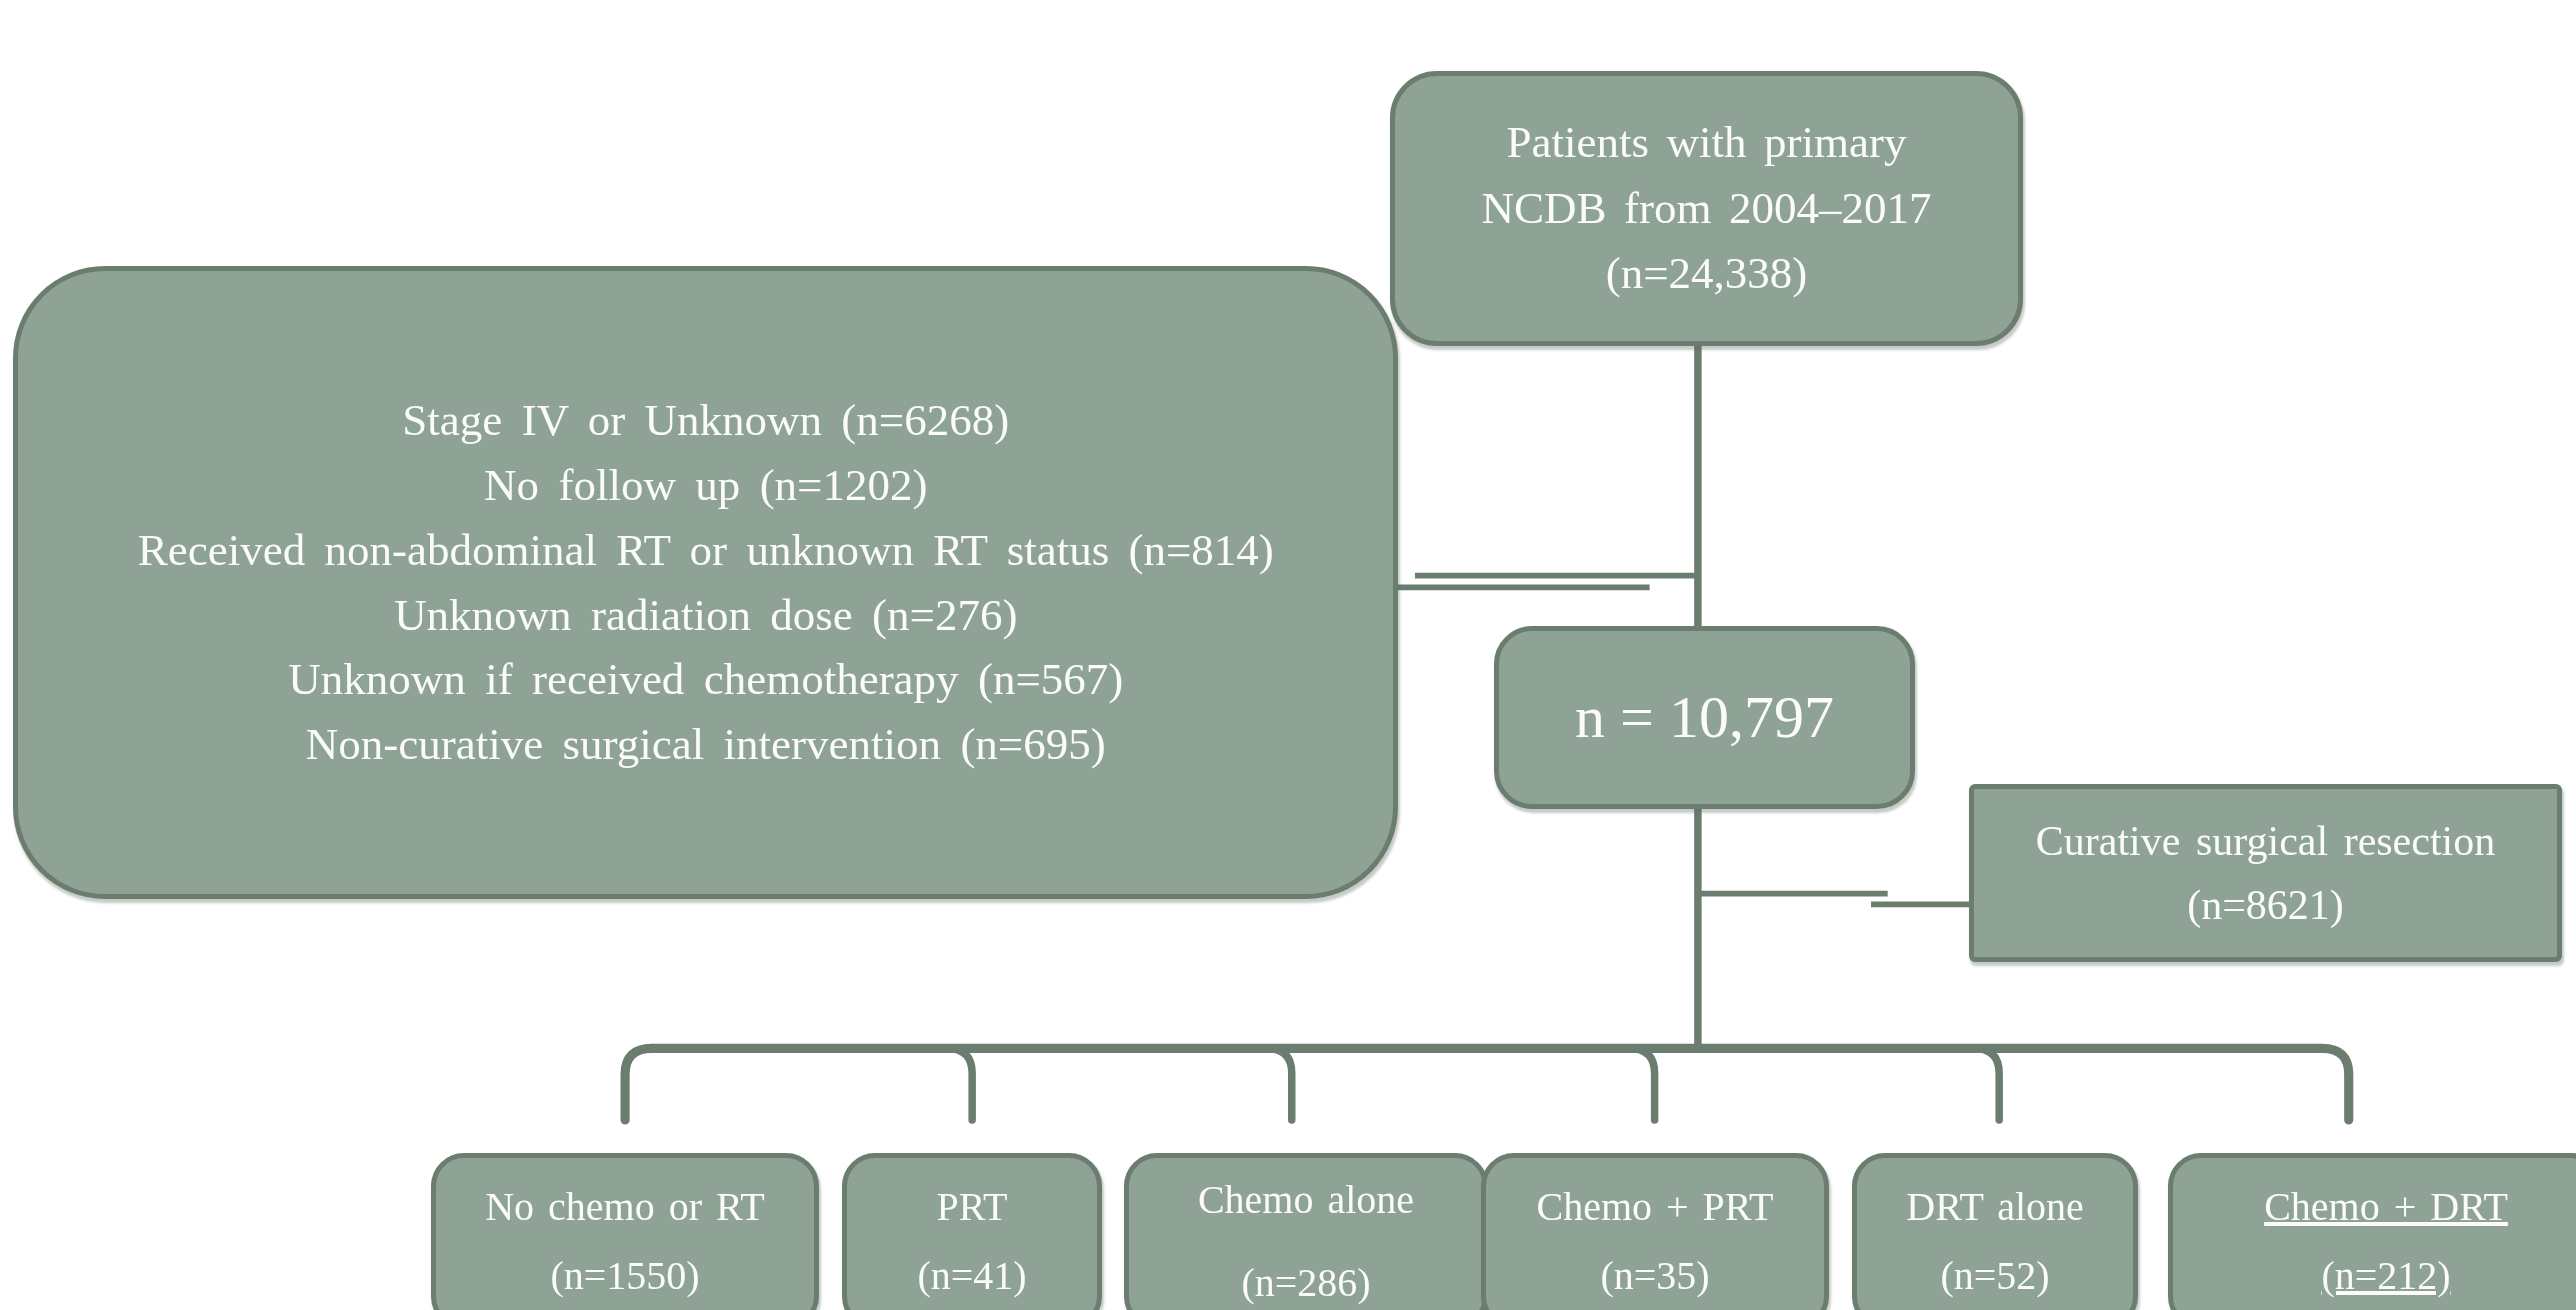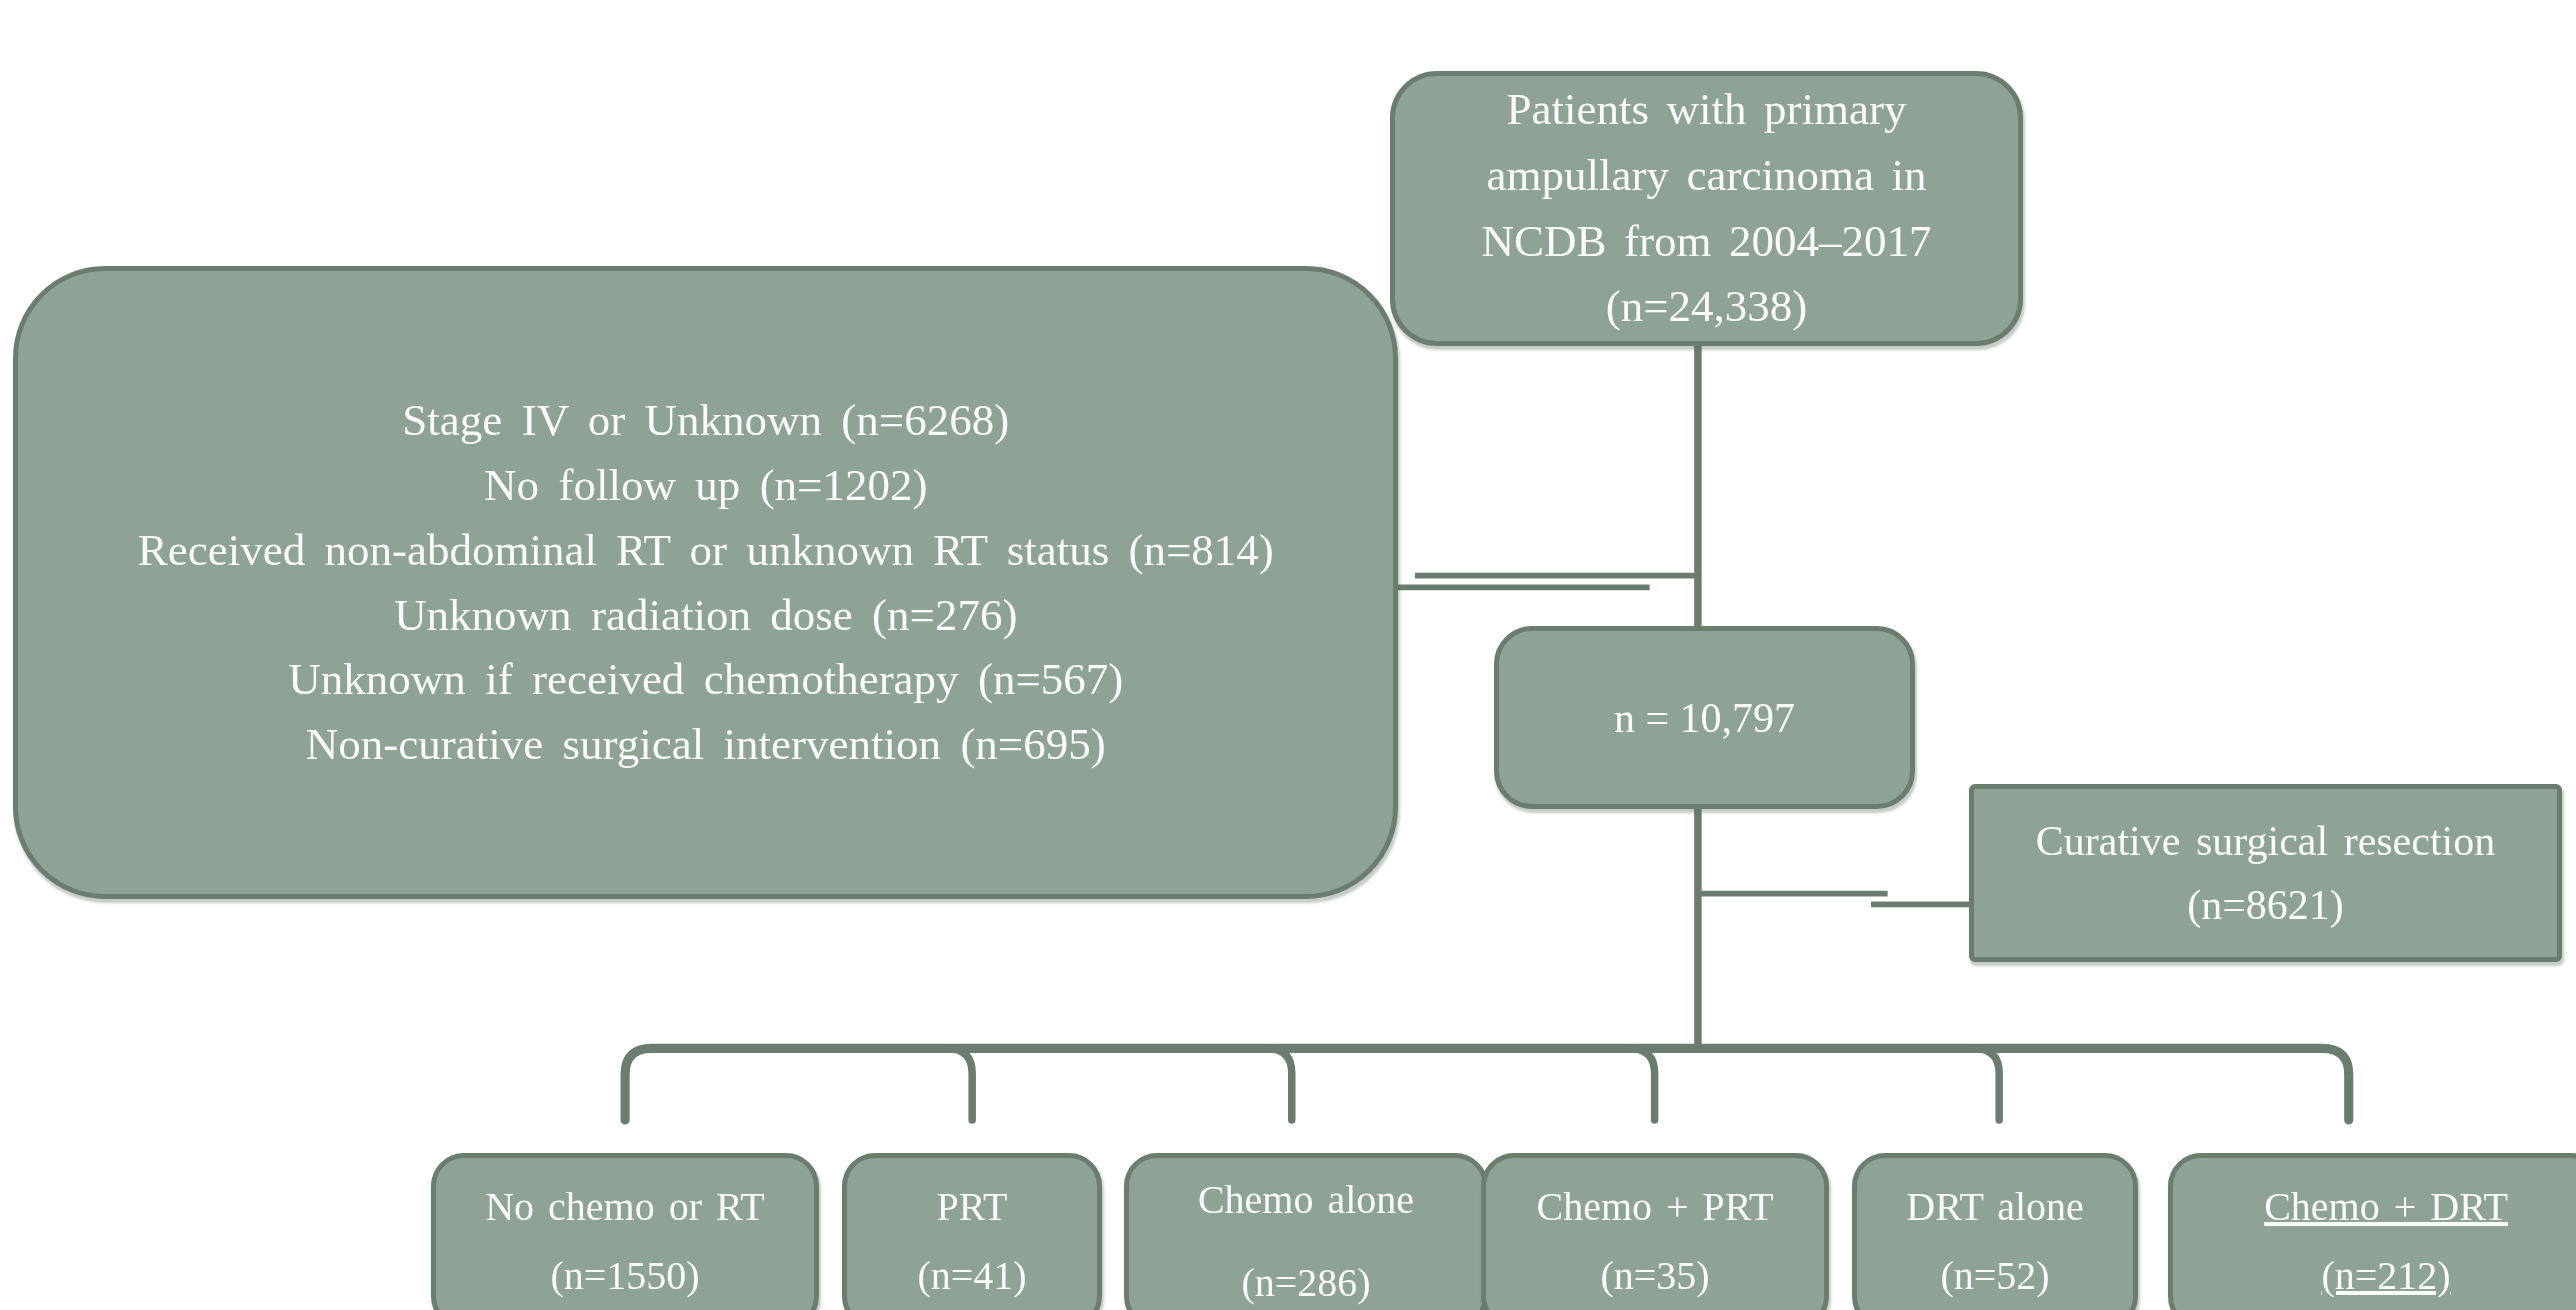--- a/index.html
+++ b/index.html
@@ -66,21 +66,21 @@
   }
   .excl-item {
     font-size: 45px;
     line-height: 1.44;
     word-spacing: 0.18em;
   }
   
   .cohort-box {
     left: 1494px; top: 578px; width: 421px; height: 183px;
     border-radius: 38px;
-    font-size: 42px;
+    font-size: 60px;
   }
   
   .resect-box {
     left: 1969px; top: 736px; width: 593px; height: 178px;
     border-radius: 6px;
     font-size: 42px;
     justify-content: space-evenly;
     padding: 11.7px 8.3px;
     word-spacing: 0.12em;
   }
@@ -120,21 +120,20 @@
     <path stroke-linecap="round" d="M751 1288 V 1233 Q751 1202 783 1202 H 2790 Q2822 1202 2822 1233 V 1288" stroke-width="11"></path>
 
     <path stroke-linecap="round" d="M1138 1202 Q1168 1202 1168 1232 V 1288" stroke-width="9"></path>
     <path stroke-linecap="round" d="M1522 1202 Q1552 1202 1552 1232 V 1288" stroke-width="9"></path>
     <path stroke-linecap="round" d="M1958 1202 Q1988 1202 1988 1232 V 1288" stroke-width="9"></path>
     <path stroke-linecap="round" d="M2372 1202 Q2402 1202 2402 1232 V 1288" stroke-width="9"></path>
   </svg>
 
   <div class="box top-box">
     <div>Patients with primary</div>
-    <div>ampullary carcinoma in</div>
     <div>NCDB from 2004–2017</div>
     <div>(n=24,338)</div>
   </div>
 
   <div class="box excl-box">
     <div class="excl-item">Stage IV or Unknown (n=6268)</div>
     <div class="excl-item">No follow up (n=1202)</div>
     <div class="excl-item">Received non-abdominal RT or unknown RT status (n=814)</div>
     <div class="excl-item">Unknown radiation dose (n=276)</div>
     <div class="excl-item">Unknown if received chemotherapy (n=567)</div>

